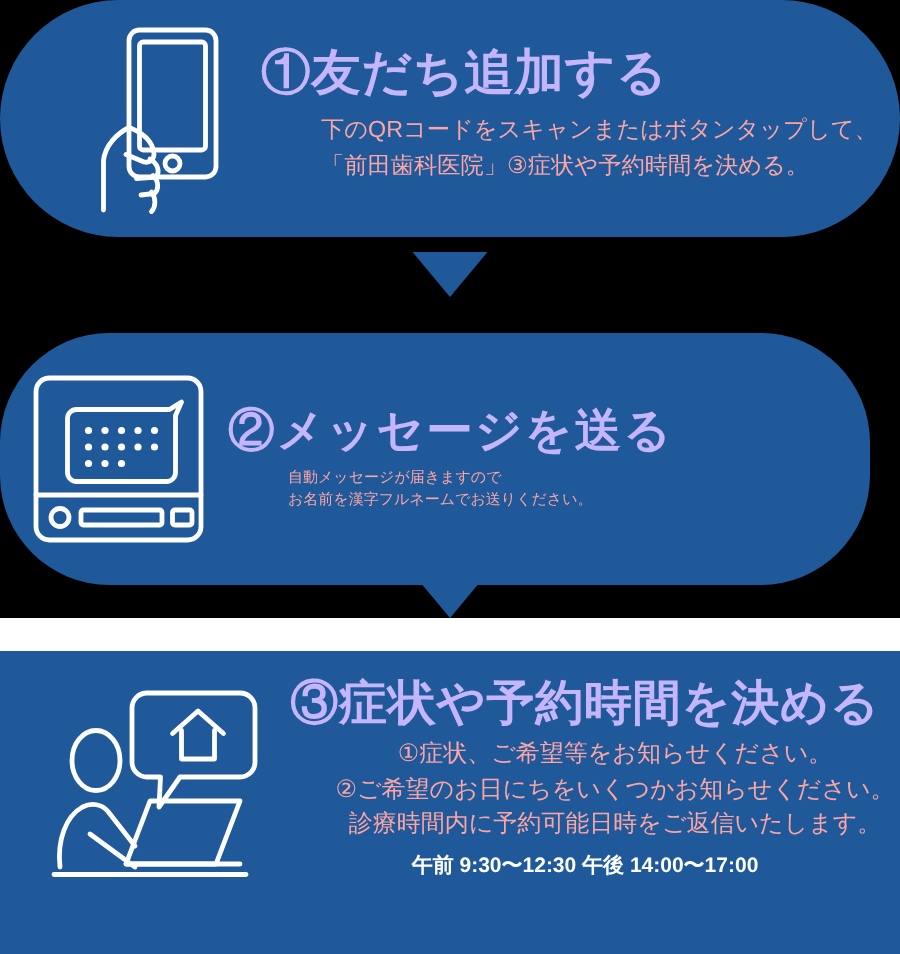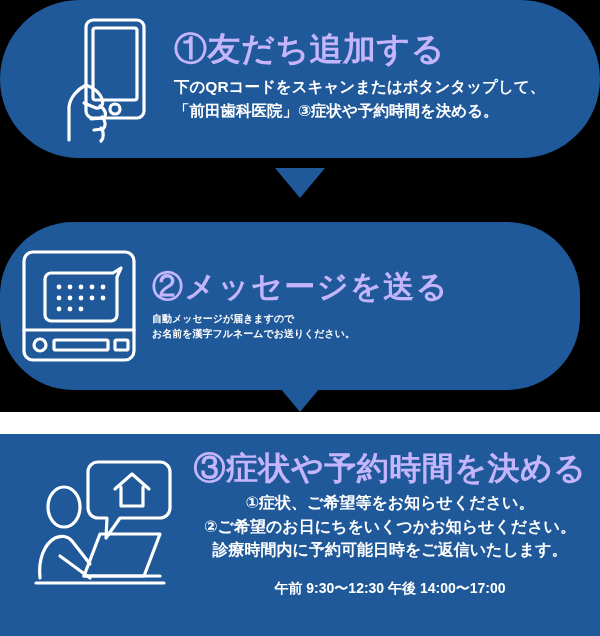--- a/index.html
+++ b/index.html
@@ -63,36 +63,37 @@
     font-weight:700;
     line-height:1.0;
     letter-spacing:0.5px;
     white-space:nowrap;
   }
   .title-1{font-size:33px;margin:0 0 9px 0;}
   .title-2{font-size:31px;margin:0 0 9px 0;letter-spacing:1.5px;}
   .title-3{font-size:32px;margin:0 0 7px 0;}
 
   .body-line{
-    color:#ffffff;
-    font-weight:700;
+    color:#fca5a5;
+    font-weight:400;
     line-height:1.55;
     white-space:nowrap;
+    margin-left:40px;
   }
   .body-1{font-size:15.5px;}
   .body-2{font-size:10px;}
   .body-3{font-size:16px;line-height:1.48;}
   .note-line{
     color:#FFFFFF;
     font-weight:700;
     font-size:14px;
     line-height:1.44;
     white-space:nowrap;
   }
-  .note-first{margin-top:16px;}
+  .note-first{margin-top:4px;}
 
   
   .arrow{
     position:absolute;
     width:0;height:0;
     border-left:25px solid transparent;
     border-right:25px solid transparent;
     border-top:30px solid #20599A;
   }
   .arrow-1{left:275px;top:168px;}

